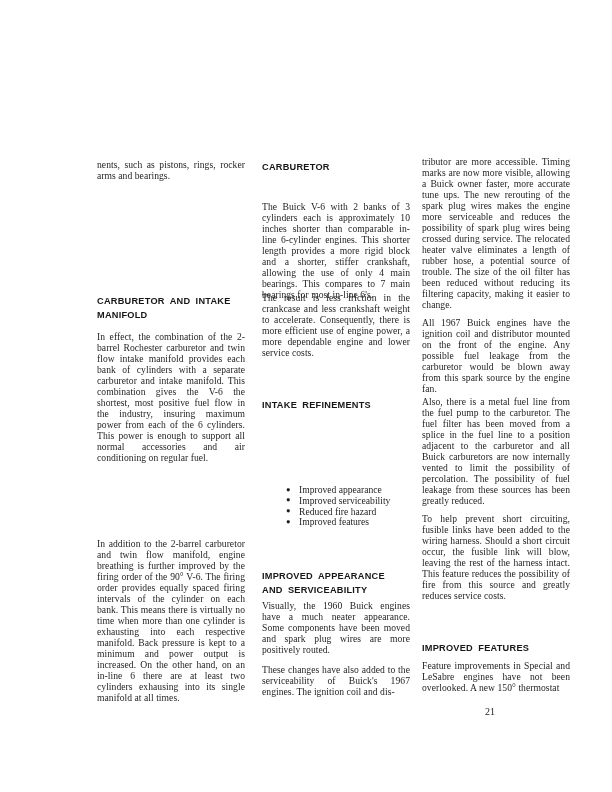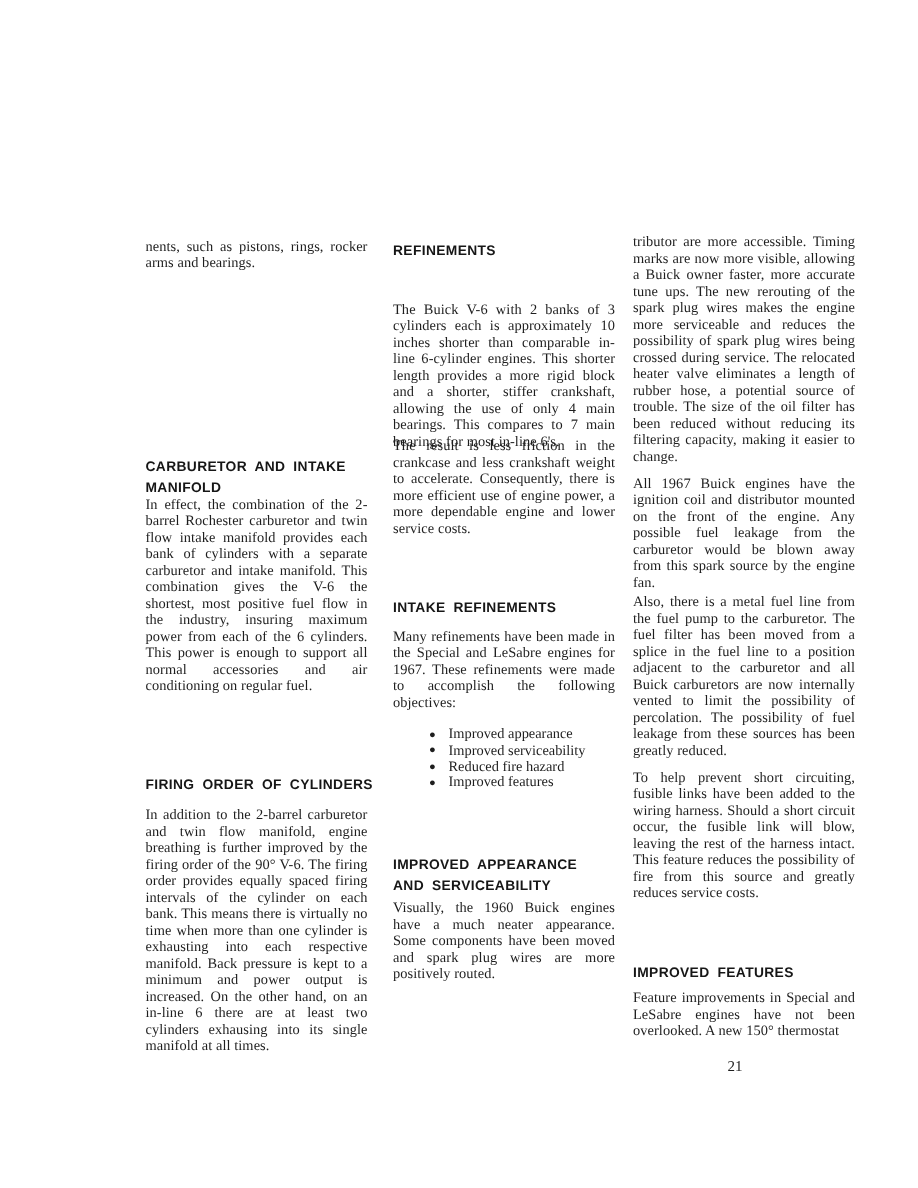--- a/index.html
+++ b/index.html
@@ -86,40 +86,39 @@
     color: #1e1e1e;
   }
 </style>
 </head>
 <body>
 
 <div class="page">
 
   <section class="col col-1">
     <p class="body-para" style="top:159px">nents, such as pistons, rings, rocker arms and bearings.</p>
-    <h2 class="heading" style="top:304px">CARBURETOR AND INTAKE MANIFOLD</h2>
+    <h2 class="heading" style="top:294px">CARBURETOR AND INTAKE MANIFOLD</h2>
     <p class="body-para" style="top:331px">In effect, the combination of the 2-barrel Rochester carburetor and twin flow intake manifold provides each bank of cylinders with a separate carburetor and intake manifold. This combination gives the V-6 the shortest, most positive fuel flow in the industry, insuring maximum power from each of the 6 cylinders. This power is enough to support all normal accessories and air conditioning on regular fuel.</p>
-    <h2 class="heading nowrap" style="top:516px">FIRING ORDER OF CYLINDERS</h2>
     <p class="body-para" style="top:538px">In addition to the 2-barrel carburetor and twin flow manifold, engine breathing is further improved by the firing order of the 90° V-6. The firing order provides equally spaced firing intervals of the cylinder on each bank. This means there is virtually no time when more than one cylinder is exhausting into each respective manifold. Back pressure is kept to a minimum and power output is increased. On the other hand, on an in-line 6 there are at least two cylinders exhausing into its single manifold at all times.</p>
   </section>
 
   <section class="col col-2">
-    <h2 class="heading nowrap" style="top:160px">REFINEMENTS</h2>
+    <h2 class="heading nowrap" style="top:160px">CARBURETOR</h2>
     <p class="body-para" style="top:201px">The Buick V-6 with 2 banks of 3 cylinders each is approximately 10 inches shorter than comparable in-line 6-cylinder engines. This shorter length provides a more rigid block and a shorter, stiffer crankshaft, allowing the use of only 4 main bearings. This compares to 7 main bearings for most in-line 6's.</p>
     <p class="body-para" style="top:292px">The result is less friction in the crankcase and less crankshaft weight to accelerate. Consequently, there is more efficient use of engine power, a more dependable engine and lower service costs.</p>
     <h2 class="heading nowrap" style="top:398px">INTAKE REFINEMENTS</h2>
-    <p class="body-para" style="top:419px">Many refinements have been made in the Special and LeSabre engines for 1967. These refinements were made to accomplish the following objectives:</p>
     <ul class="bullet-list" style="top:485px">
       <li><span class="bullet-glyph">●</span><span>Improved appearance</span></li>
       <li><span class="bullet-glyph">●</span><span>Improved serviceability</span></li>
       <li><span class="bullet-glyph">●</span><span>Reduced fire hazard</span></li>
       <li><span class="bullet-glyph">●</span><span>Improved features</span></li>
     </ul>
     <h2 class="heading" style="top:569px">IMPROVED APPEARANCE AND SERVICEABILITY</h2>
     <p class="body-para" style="top:600px">Visually, the 1960 Buick engines have a much neater appearance. Some components have been moved and spark plug wires are more positively routed.</p>
+    <p class="body-para" style="top:664px">These changes have also added to the serviceability of Buick's 1967 engines. The ignition coil and dis-</p>
   </section>
 
   <section class="col col-3">
     <p class="body-para" style="top:156px">tributor are more accessible. Timing marks are now more visible, allowing a Buick owner faster, more accurate tune ups. The new rerouting of the spark plug wires makes the engine more serviceable and reduces the possibility of spark plug wires being crossed during service. The relocated heater valve eliminates a length of rubber hose, a potential source of trouble. The size of the oil filter has been reduced without reducing its filtering capacity, making it easier to change.</p>
     <p class="body-para" style="top:317px">All 1967 Buick engines have the ignition coil and distributor mounted on the front of the engine. Any possible fuel leakage from the carburetor would be blown away from this spark source by the engine fan.</p>
     <p class="body-para" style="top:396px">Also, there is a metal fuel line from the fuel pump to the carburetor. The fuel filter has been moved from a splice in the fuel line to a position adjacent to the carburetor and all Buick carburetors are now internally vented to limit the possibility of percolation. The possibility of fuel leakage from these sources has been greatly reduced.</p>
     <p class="body-para" style="top:513px">To help prevent short circuiting, fusible links have been added to the wiring harness. Should a short circuit occur, the fusible link will blow, leaving the rest of the harness intact. This feature reduces the possibility of fire from this source and greatly reduces service costs.</p>
     <h2 class="heading nowrap" style="top:641px">IMPROVED FEATURES</h2>
     <p class="body-para" style="top:660px">Feature improvements in Special and LeSabre engines have not been overlooked. A new 150° thermostat</p>
     <div class="page-number">21</div>

